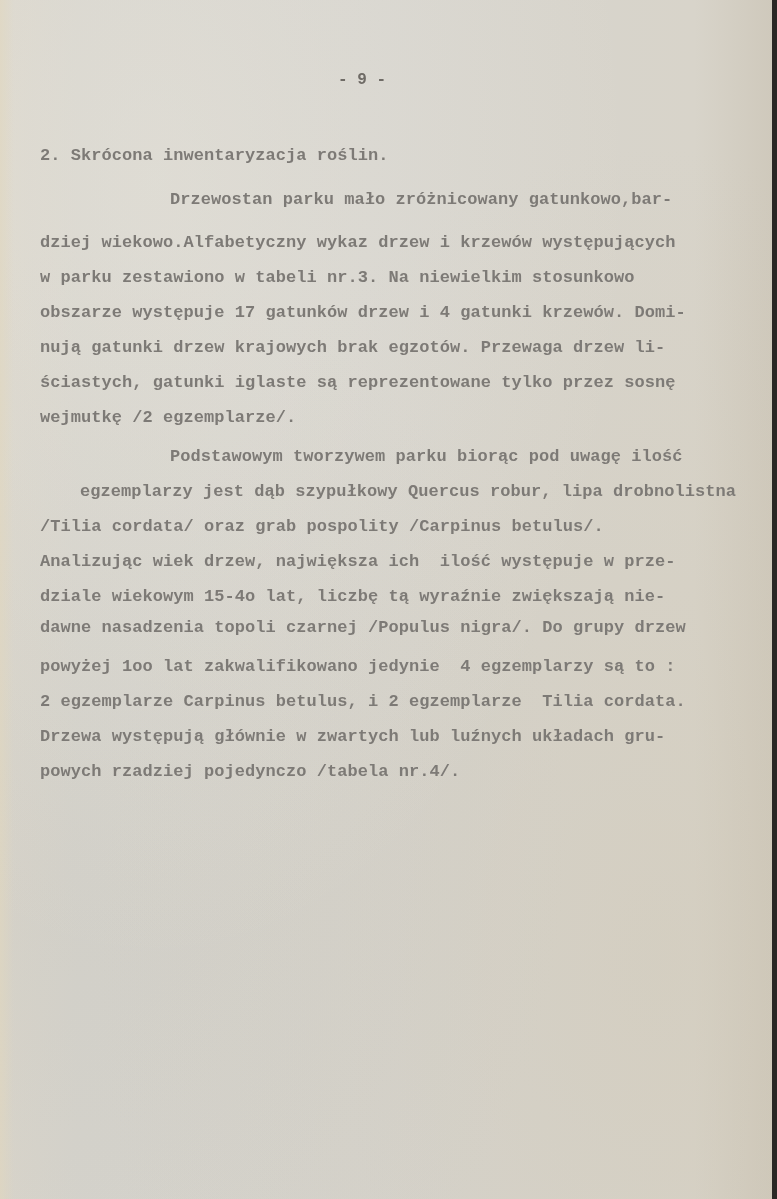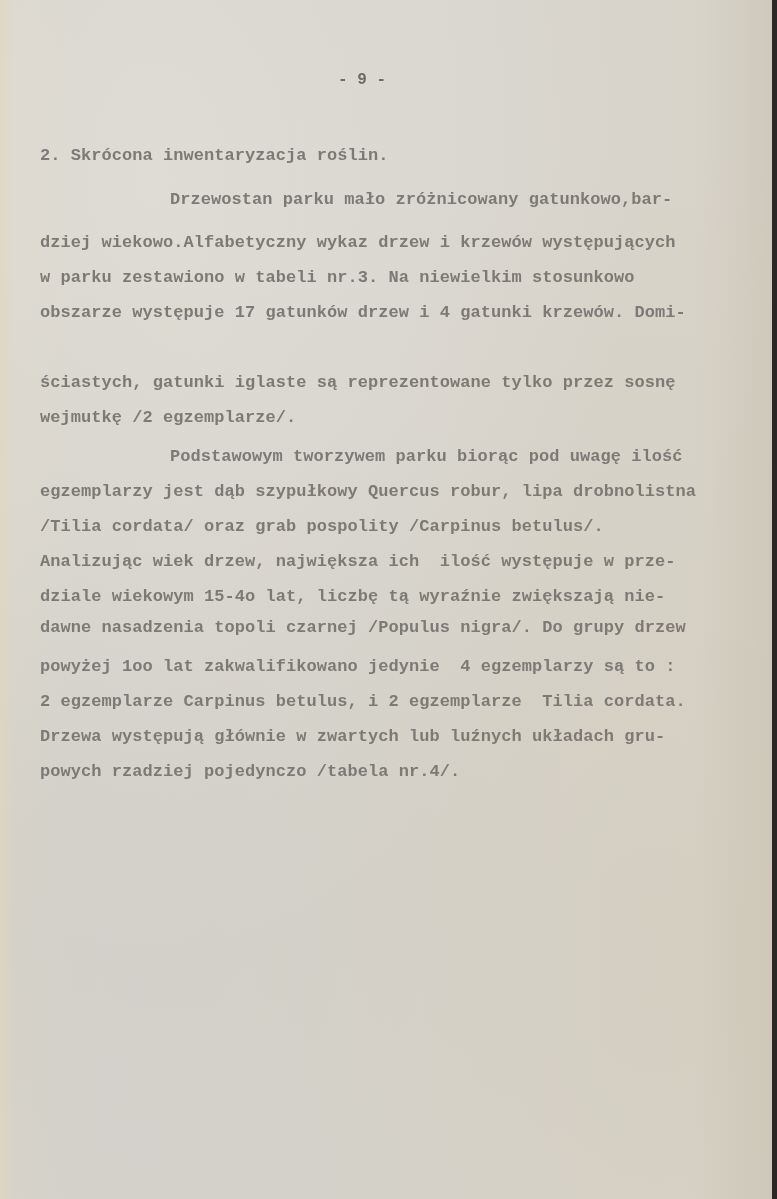--- a/index.html
+++ b/index.html
@@ -60,25 +60,26 @@
 <body>
 
 <div class="page">
   <div class="typed page-number">- 9 -</div>
   <div class="typed section-heading">2. Skrócona inwentaryzacja roślin.</div>
 
   <div class="typed line" style="top:192px; left:170px;">Drzewostan parku mało zróżnicowany gatunkowo,bar-</div>
   <div class="typed line" style="top:235px;text-align:center;">dziej wiekowo.Alfabetyczny wykaz drzew i krzewów występujących</div>
   <div class="typed line" style="top:270px;">w parku zestawiono w tabeli nr.3. Na niewielkim stosunkowo</div>
   <div class="typed line" style="top:305px;text-align:center;">obszarze występuje 17 gatunków drzew i 4 gatunki krzewów. Domi-</div>
+  <div class="typed line" style="top:340px;">nują gatunki drzew krajowych brak egzotów. Przewaga drzew li-</div>
   <div class="typed line" style="top:375px;">ściastych, gatunki iglaste są reprezentowane tylko przez sosnę</div>
   <div class="typed line" style="top:410px;">wejmutkę /2 egzemplarze/.</div>
 
   <div class="typed line" style="top:449px; left:170px;text-align:right;">Podstawowym tworzywem parku biorąc pod uwagę ilość</div>
-  <div class="typed line" style="top:484px;">egzemplarzy jest dąb szypułkowy Quercus robur, lipa drobnolistna</div>
+  <div class="typed line" style="top:484px;margin-left:40px;">egzemplarzy jest dąb szypułkowy Quercus robur, lipa drobnolistna</div>
   <div class="typed line" style="top:519px;">/Tilia cordata/ oraz grab pospolity /Carpinus betulus/.</div>
   <div class="typed line" style="top:554px;">Analizując wiek drzew, największa ich  ilość występuje w prze-</div>
   <div class="typed line" style="top:589px;">dziale wiekowym 15-4o lat, liczbę tą wyraźnie zwiększają nie-</div>
   <div class="typed line" style="top:620px;">dawne nasadzenia topoli czarnej /Populus nigra/. Do grupy drzew</div>
   <div class="typed line" style="top:659px;">powyżej 1oo lat zakwalifikowano jedynie  4 egzemplarzy są to :</div>
   <div class="typed line" style="top:694px;">2 egzemplarze Carpinus betulus, i 2 egzemplarze  Tilia cordata.</div>
   <div class="typed line" style="top:729px;">Drzewa występują głównie w zwartych lub luźnych układach gru-</div>
   <div class="typed line" style="top:764px;">powych rzadziej pojedynczo /tabela nr.4/.</div>
 </div>
 

